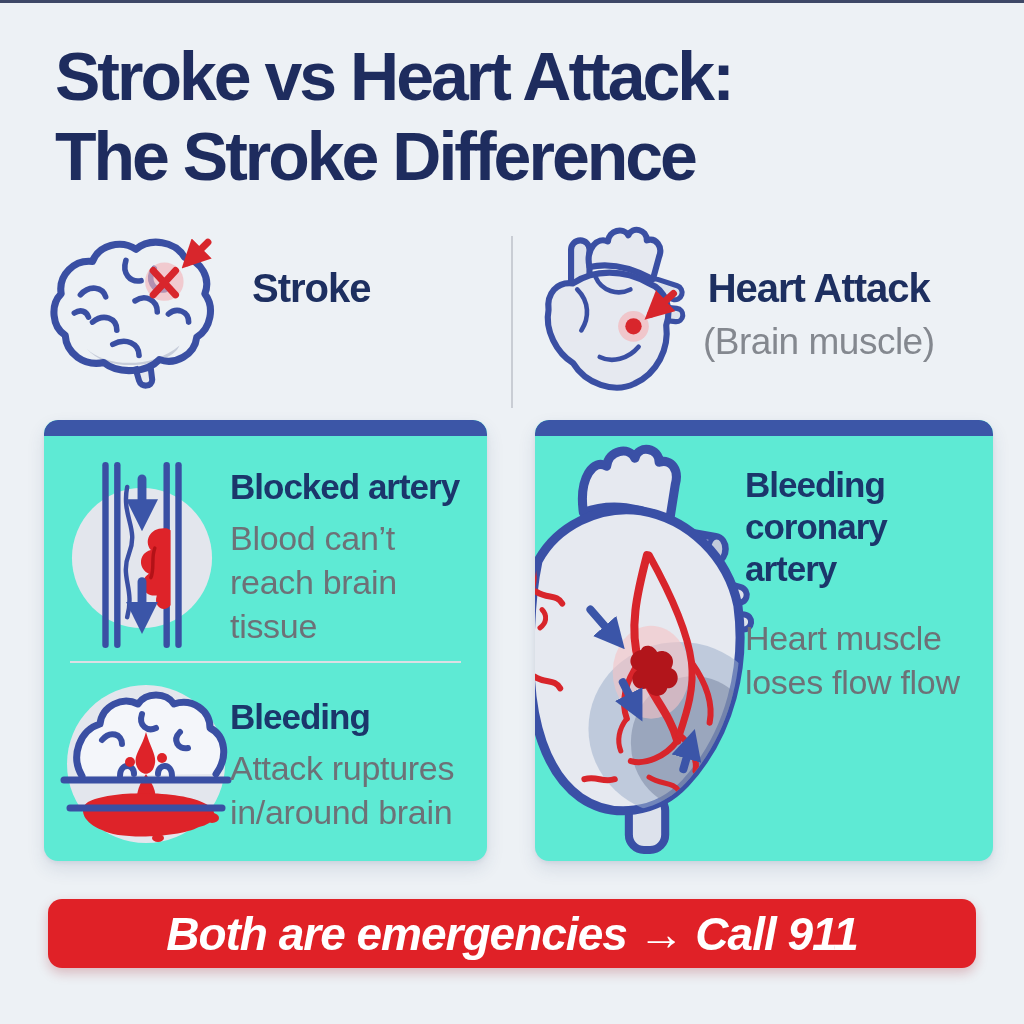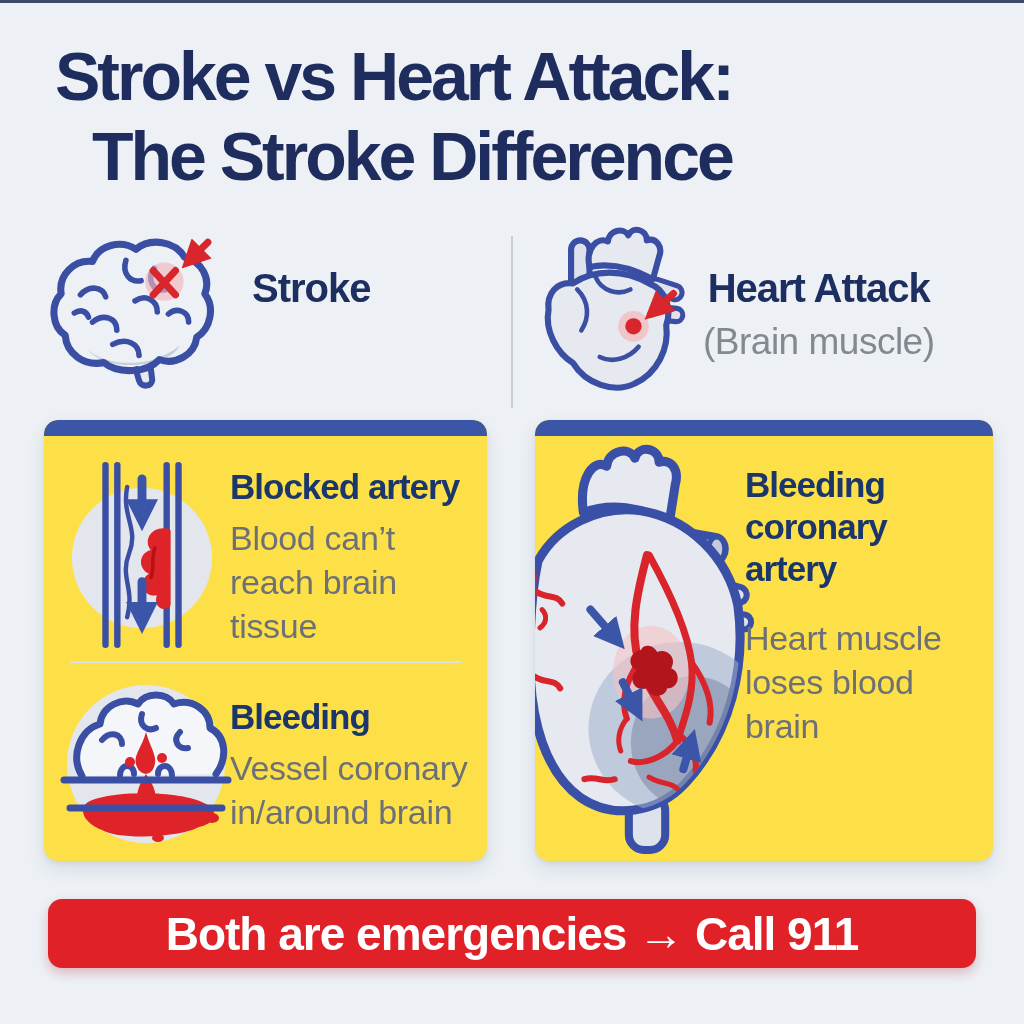--- a/index.html
+++ b/index.html
@@ -2,34 +2,34 @@
 <html><head>
 <meta charset="utf-8">
 <style>
   * { margin:0; padding:0; box-sizing:border-box; }
   html,body { width:1024px; height:1024px; }
   body { font-family:"Liberation Sans", sans-serif; }
   .poster { position:relative; width:1024px; height:1024px; background:#edf1f5; overflow:hidden; }
   .topline { position:absolute; top:0; left:0; width:1024px; height:3px; background:#1f2a4e; opacity:.85; }
 
   .title { position:absolute; left:55px; top:36px; font-size:68px; font-weight:bold;
-           color:#1e2c5e; letter-spacing:-3px; line-height:80px;text-align:right; }
+           color:#1e2c5e; letter-spacing:-3px; line-height:80px; }
 
   
   .head-icon-brain { position:absolute; left:46px; top:232px; width:174px; height:160px; }
   .head-icon-heart { position:absolute; left:536px; top:224px; width:152px; height:176px; }
   .head-text { position:absolute; }
   .head-text.stroke { left:252px; top:266px; }
   .head-text.heartatk { left:703px; top:266px;text-align:center; }
   .head-label { font-size:40px; font-weight:bold; color:#1d2f60; letter-spacing:-1px; }
   .head-sub { font-size:37px; color:#84888f; margin-top:10px; letter-spacing:-0.5px; }
   .v-divider { position:absolute; left:511px; top:236px; width:2px; height:172px; background:#c9cdd4; }
 
   
-  .card { position:absolute; top:420px; height:441px; background:#fde047; border-radius:14px;
+  .card { position:absolute; top:420px; height:441px; background:#5eead4; border-radius:14px;
           box-shadow:0 8px 18px rgba(45,65,110,.12), 0 2px 4px rgba(45,65,110,.08); overflow:hidden; }
   .card.stroke-card { left:44px; width:443px; }
   .card.heart-card  { left:535px; width:458px; }
   .card-topbar { position:absolute; top:0; left:0; right:0; height:16px; background:#3c56a7;
                  border-radius:14px 14px 0 0; }
   .card h3 { font-size:35px; font-weight:bold; color:#1b366b; letter-spacing:-1px; line-height:42px; }
   .card p  { font-size:34px; color:#6d7177; letter-spacing:-0.3px; line-height:44px; }
 
   .artery-icon  { position:absolute; left:24px;  top:36px;  width:148px; height:196px; }
   .row1-heading { position:absolute; left:186px; top:46px; }
@@ -40,21 +40,21 @@
   .row2-body    { position:absolute; left:186px; top:326px; width:300px; }
 
   .coronary-illustration { position:absolute; left:-8px; top:22px; width:234px; height:416px; }
   .heart-heading { position:absolute; left:210px; top:44px;  width:210px; }
   .heart-body-text { position:absolute; left:210px; top:196px; width:235px; }
 
   
   .banner { position:absolute; left:48px; top:899px; width:928px; height:69px; background:#e02127;
             border-radius:14px; display:flex; align-items:center; justify-content:center;
             box-shadow:0 5px 12px rgba(160,20,30,.25); }
-  .banner span { color:#ffffff; font-size:46px; font-weight:bold; letter-spacing:-1px; }
+  .banner span { color:#ffffff; font-size:46px; font-weight:bold; letter-spacing:-1px;font-style:italic; }
 </style>
 </head>
 <body>
 
 <div class="poster">
   <div class="topline"></div>
 
   <h1 class="title">
     <div>Stroke vs Heart Attack:</div>
     <div>The Stroke Difference</div>
@@ -162,21 +162,21 @@
       <path d="M88,96 C79,110 76,120 83,130 L95,130 C101,118 96,108 88,96 Z" fill="#de2329"></path>
       <path d="M30,124 C52,112 124,112 148,126 C162,133 157,146 141,149 C120,160 60,162 44,152 C27,146 19,131 30,124 Z" fill="#de2329"></path>
       <ellipse cx="154" cy="140" rx="7" ry="5" fill="#de2329"></ellipse>
       <ellipse cx="100" cy="160" rx="6" ry="4" fill="#de2329"></ellipse>
       <g fill="none" stroke="#3a4fa3" stroke-width="7" stroke-linecap="round">
         <path d="M6,102 H170"></path>
           <path d="M12,130 H164"></path>
       </g>
     </svg>
     <h3 class="row2-heading">Bleeding</h3>
-    <p class="row2-body">Vessel coronary in/around brain</p>
+    <p class="row2-body">Attack ruptures in/around brain</p>
   </section>
 
   <section class="card heart-card">
     <div class="card-topbar"></div>
 
     <svg class="coronary-illustration" viewBox="0 0 230 412">
       <defs>
         <marker id="bluehead2" viewBox="0 0 10 10" refX="6" refY="5" markerWidth="3.8" markerHeight="3.8" orient="auto">
           <path d="M0,0 L10,5 L0,10 Z" fill="#3b55a8"></path>
         </marker>
@@ -212,19 +212,19 @@
         </g>
         <path d="M112,206 C100,208 98,222 108,226 C98,234 106,248 118,244 C120,254 136,254 138,244 C150,244 152,228 142,224 C148,214 138,204 128,208 C124,200 114,200 112,206 Z" fill="#b2151b"></path>
       </g>
       <g stroke="#3b55a8" stroke-width="8" stroke-linecap="round">
         <line x1="62" y1="166" x2="88" y2="196" marker-end="url(#bluehead2)"></line>
         <line x1="94" y1="238" x2="108" y2="266" marker-end="url(#bluehead2)"></line>
         <line x1="154" y1="324" x2="162" y2="296" marker-end="url(#bluehead2)"></line>
       </g>
     </svg>
     <h3 class="heart-heading">Bleeding coronary artery</h3>
-    <p class="heart-body-text">Heart muscle loses blood brain</p>
+    <p class="heart-body-text">Heart muscle loses flow flow</p>
   </section>
 
   <div class="banner">
     <span>Both are emergencies → Call 911</span>
   </div>
 </div>
 
 </body></html>

